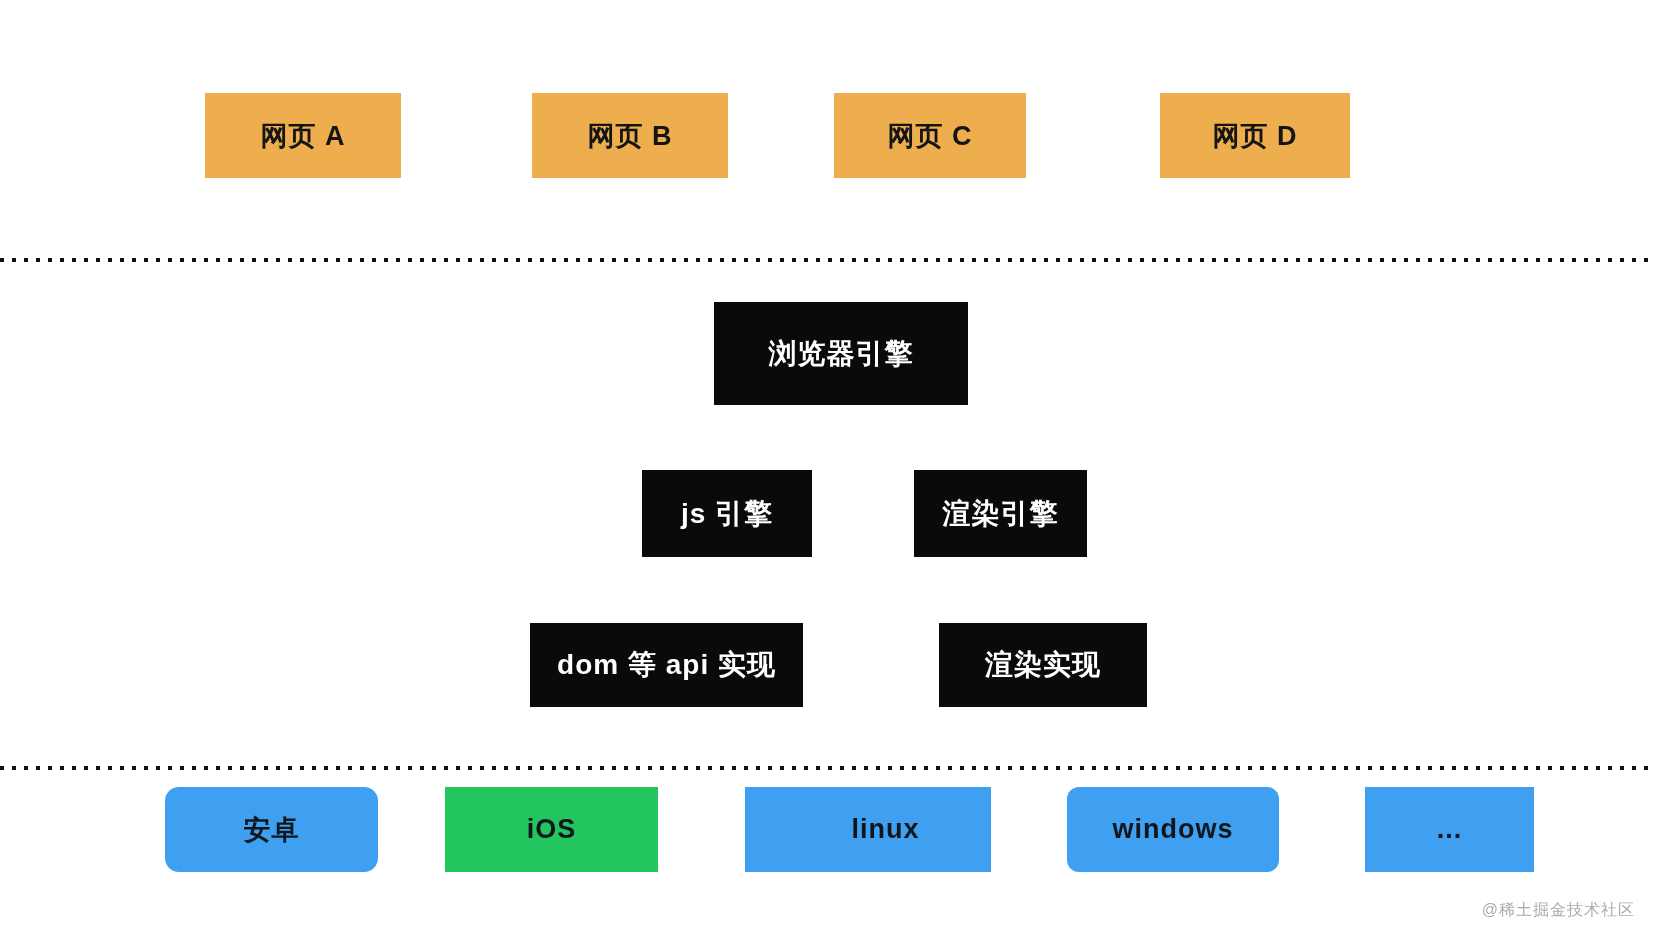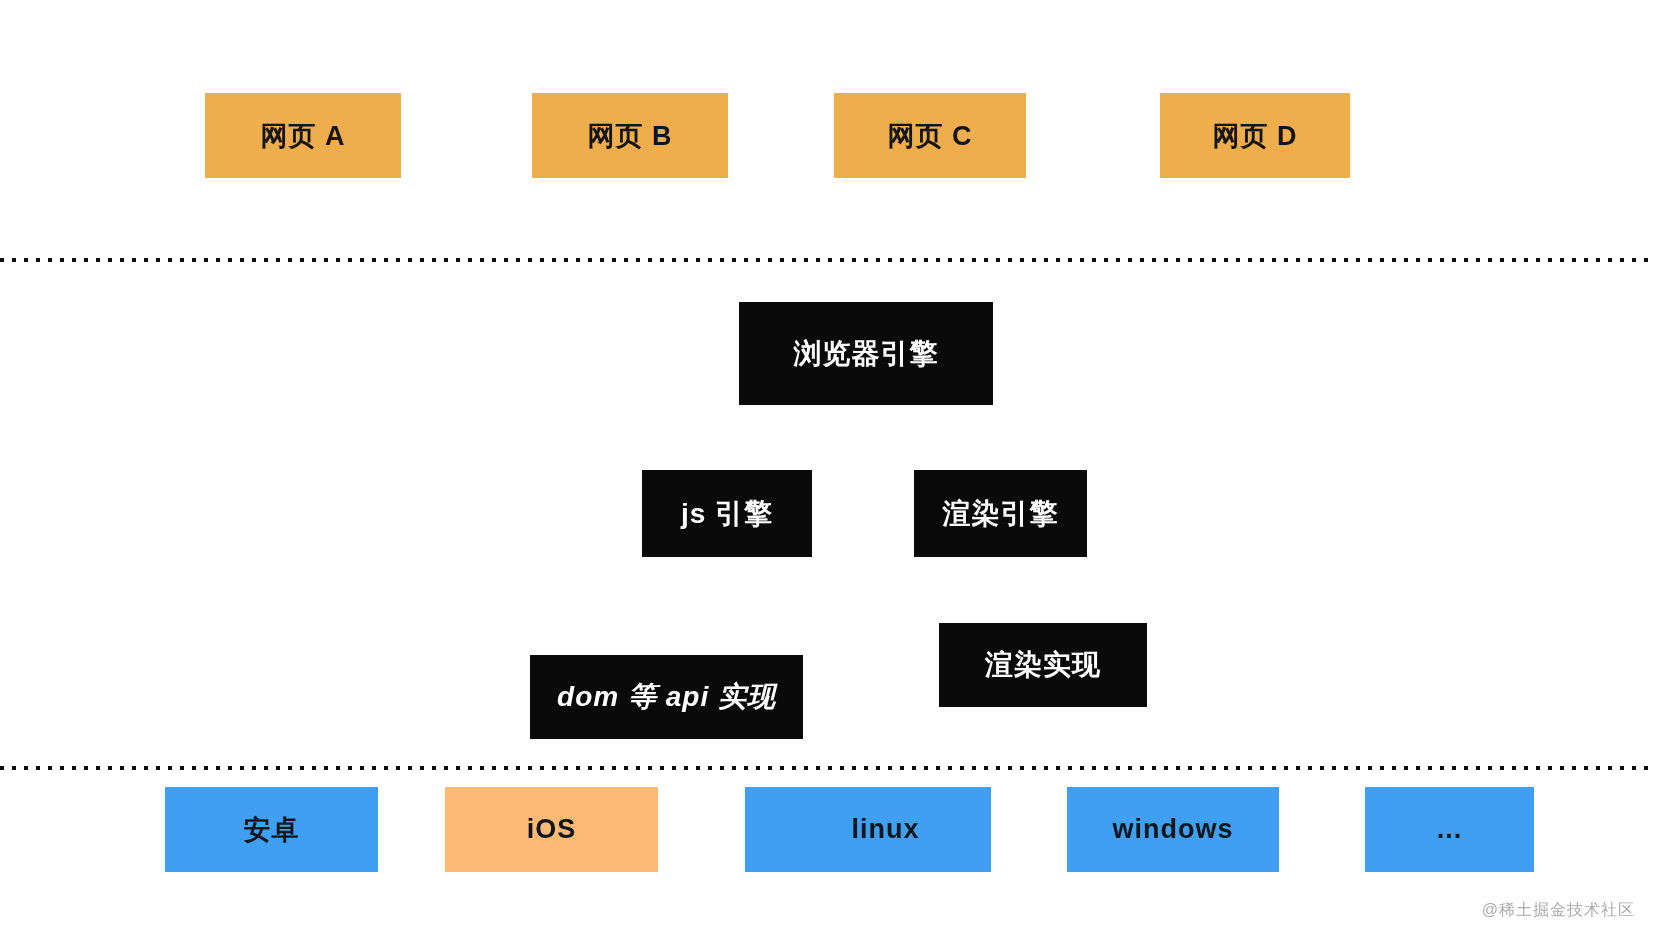--- a/index.html
+++ b/index.html
@@ -46,30 +46,30 @@
     width: 1656px;
     height: 4px;
     background: repeating-linear-gradient(to right, #111111 0px, #111111 4px, transparent 4px, transparent 12px);
   }
   
   .pos-web-a   { left: 205px;  top: 73px;  width: 196px; height: 85px; }
   .pos-web-b   { left: 532px;  top: 73px;  width: 196px; height: 85px; }
   .pos-web-c   { left: 834px;  top: 73px;  width: 192px; height: 85px; }
   .pos-web-d   { left: 1160px; top: 73px;  width: 190px; height: 85px; }
   .pos-div-top { top: 258px; }
-  .pos-browser { left: 739px;  top: 302px; width: 254px; height: 103px; }
+  .pos-browser { left: 714px;  top: 302px; width: 254px; height: 103px; }
   .pos-jseng   { left: 642px;  top: 470px; width: 170px; height: 87px; }
   .pos-rendeng { left: 914px;  top: 470px; width: 173px; height: 87px; }
-  .pos-domimpl { left: 530px;  top: 655px; width: 273px; height: 84px; font-style: italic; }
+  .pos-domimpl { left: 530px;  top: 623px; width: 273px; height: 84px; }
   .pos-rendimp { left: 939px;  top: 623px; width: 208px; height: 84px; }
   .pos-div-bot { top: 766px; }
-  .pos-android { left: 165px;  top: 787px; width: 213px; height: 85px; }
+  .pos-android { left: 165px;  top: 787px; width: 213px; height: 85px; border-radius: 14px; }
   .pos-ios     { left: 445px;  top: 787px; width: 213px; height: 85px; }
   .pos-linux   { left: 745px;  top: 787px; width: 211px; height: 85px; padding-left: 35px; }
-  .pos-windows { left: 1067px; top: 787px; width: 212px; height: 85px; }
+  .pos-windows { left: 1067px; top: 787px; width: 212px; height: 85px; border-radius: 12px; }
   .pos-ellip   { left: 1365px; top: 787px; width: 169px; height: 85px; }
   .watermark {
     position: absolute;
     right: 21px;
     top: 900px;
     font-size: 16px;
     font-weight: 400;
     color: #ababab;
     letter-spacing: 1px;
   }
@@ -90,20 +90,20 @@
 
   <div class="node engine pos-jseng" style="background: rgb(10, 10, 10);">js 引擎</div>
   <div class="node engine pos-rendeng" style="background: rgb(10, 10, 10);">渲染引擎</div>
 
   <div class="node engine pos-domimpl" style="background: rgb(10, 10, 10);">dom 等 api 实现</div>
   <div class="node engine pos-rendimp" style="background: rgb(10, 10, 10);">渲染实现</div>
 
   <div class="divider pos-div-bot"></div>
 
   <div class="node platform pos-android" style="background: rgb(63, 160, 241);">安卓</div>
-  <div class="node platform pos-ios" style="background: #fdba74;">iOS</div>
+  <div class="node platform pos-ios" style="background: #22c55e;">iOS</div>
   <div class="node platform pos-linux" style="background: rgb(63, 160, 241);">linux</div>
   <div class="node platform pos-windows" style="background: rgb(63, 160, 241);">windows</div>
   <div class="node platform pos-ellip" style="background: rgb(63, 160, 241);">...</div>
 
   <div class="watermark">@稀土掘金技术社区</div>
 
 </div>
 
 </body></html>

